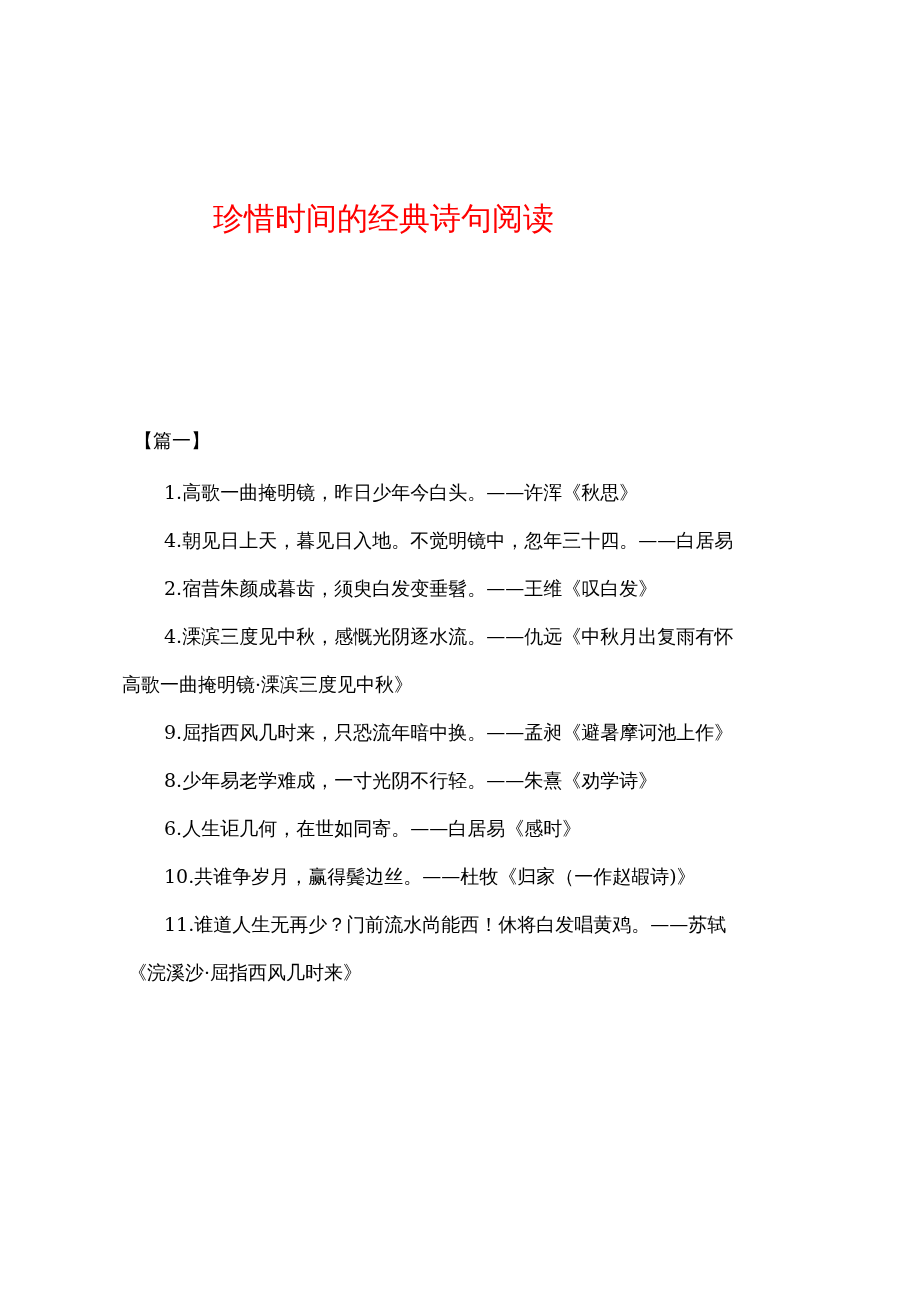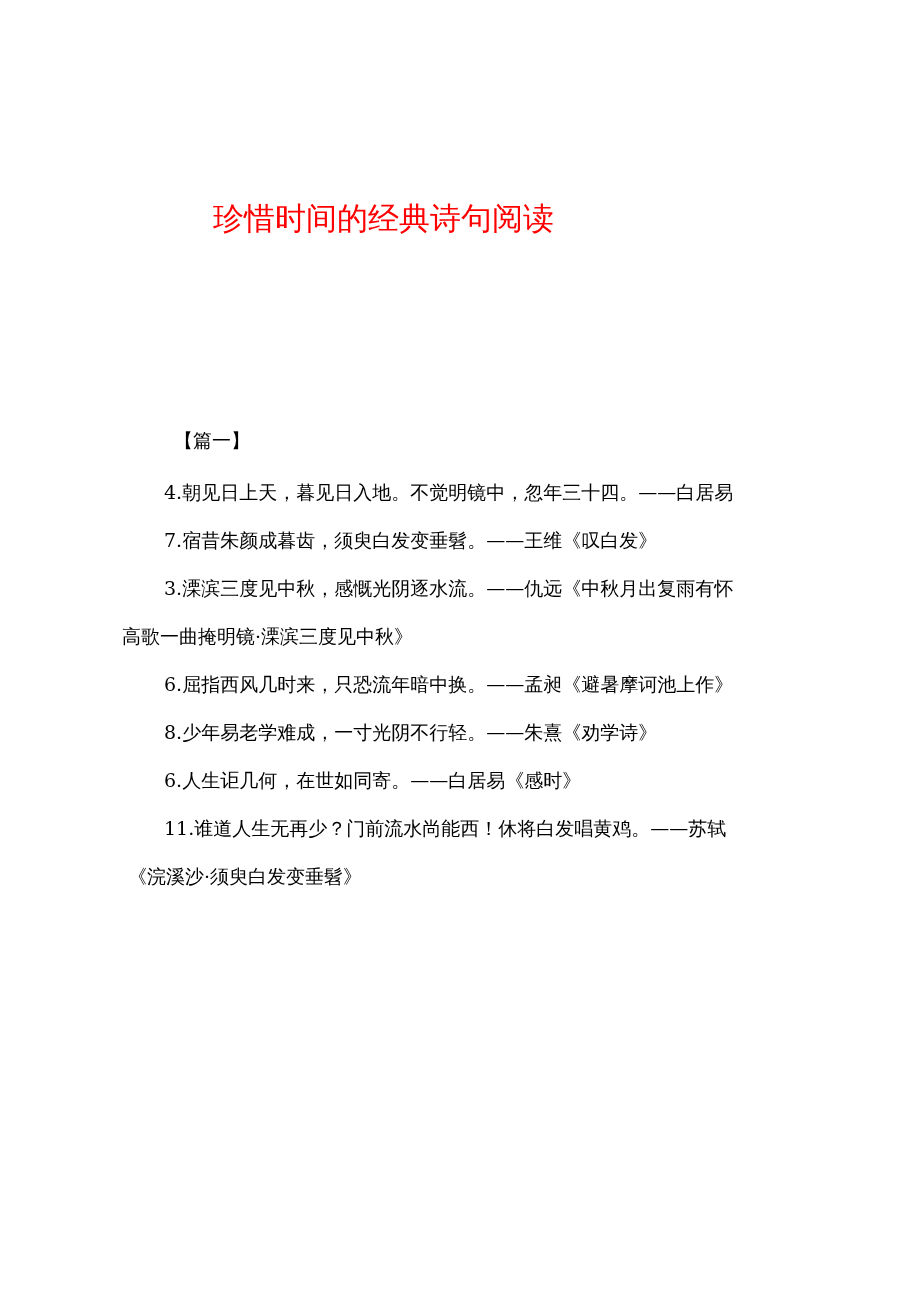--- a/index.html
+++ b/index.html
@@ -32,39 +32,40 @@
       top: 420px;
       left: 130px;
       width: 680px;
       font-size: 19px;
       line-height: 48px;
     }
     .section-heading {
       height: 48px;
       line-height: 40px;
       padding-left: 4px;
-      margin-left: 40px;
     }
     .line {
       white-space: nowrap;
       height: 48px;
     }
     .indent {
       padding-left: 34px;
     }
   </style>
 </head>
 <body>
 
 <div class="page-title">珍惜时间的经典诗句阅读</div>
 
 <div class="content">
   <div class="section-heading">【篇一】</div>
+  <div class="line indent">1.高歌一曲掩明镜，昨日少年今白头。——许浑《秋思》</div>
   <div class="line indent">4.朝见日上天，暮见日入地。不觉明镜中，忽年三十四。——白居易</div>
-  <div class="line indent">7.宿昔朱颜成暮齿，须臾白发变垂髫。——王维《叹白发》</div>
-  <div class="line indent">3.溧滨三度见中秋，感慨光阴逐水流。——仇远《中秋月出复雨有怀</div>
+  <div class="line indent">2.宿昔朱颜成暮齿，须臾白发变垂髫。——王维《叹白发》</div>
+  <div class="line indent">4.溧滨三度见中秋，感慨光阴逐水流。——仇远《中秋月出复雨有怀</div>
   <div class="line" style="margin-left:-8px;">高歌一曲掩明镜·溧滨三度见中秋》</div>
-  <div class="line indent">6.屈指西风几时来，只恐流年暗中换。——孟昶《避暑摩诃池上作》</div>
+  <div class="line indent">9.屈指西风几时来，只恐流年暗中换。——孟昶《避暑摩诃池上作》</div>
   <div class="line indent">8.少年易老学难成，一寸光阴不行轻。——朱熹《劝学诗》</div>
   <div class="line indent">6.人生讵几何，在世如同寄。——白居易《感时》</div>
+  <div class="line indent">10.共谁争岁月，赢得鬓边丝。——杜牧《归家（一作赵嘏诗)》</div>
   <div class="line indent">11.谁道人生无再少？门前流水尚能西！休将白发唱黄鸡。——苏轼</div>
-  <div class="line" style="margin-left:-2px;">《浣溪沙·须臾白发变垂髫》</div>
+  <div class="line" style="margin-left:-2px;">《浣溪沙·屈指西风几时来》</div>
 </div>
 
 </body></html>

